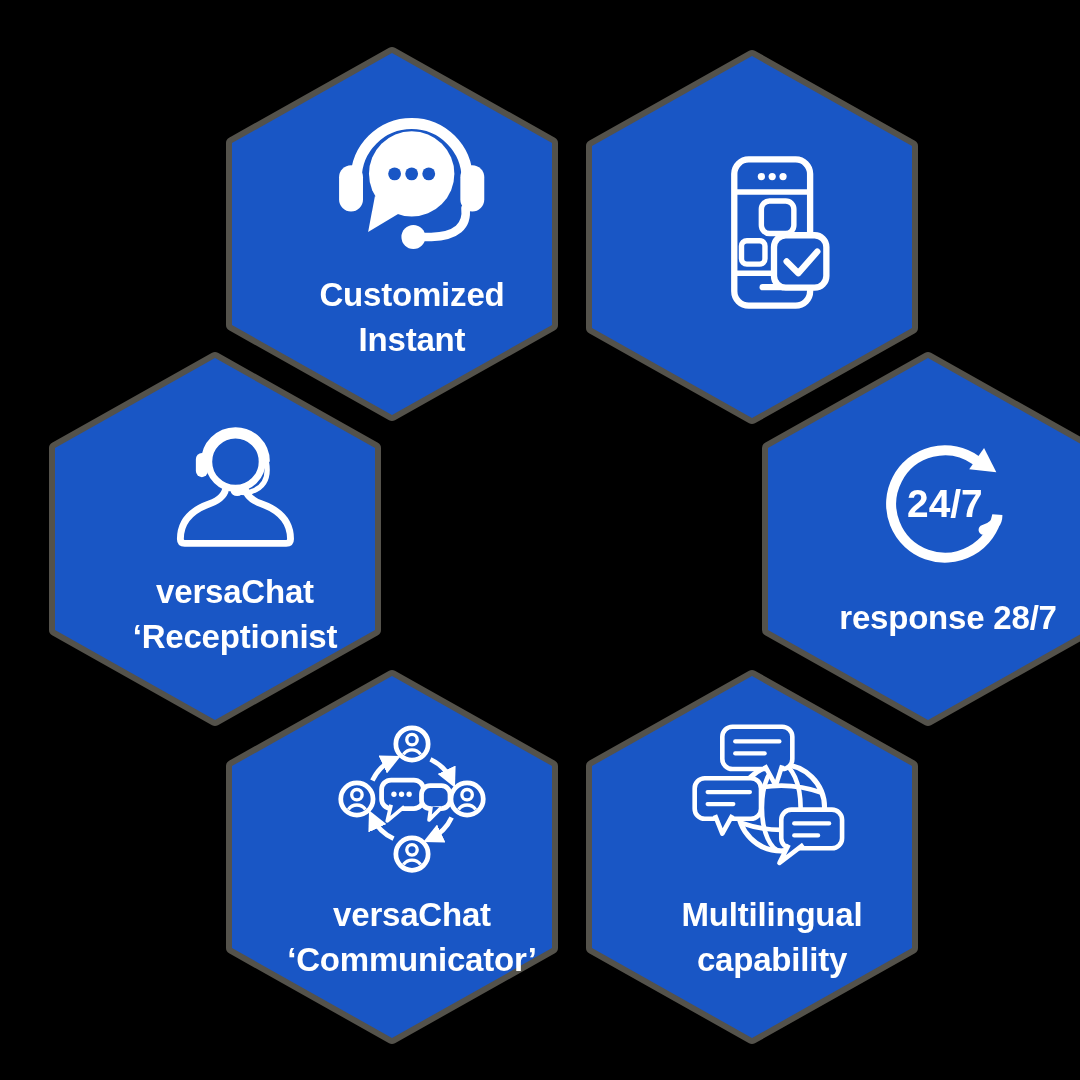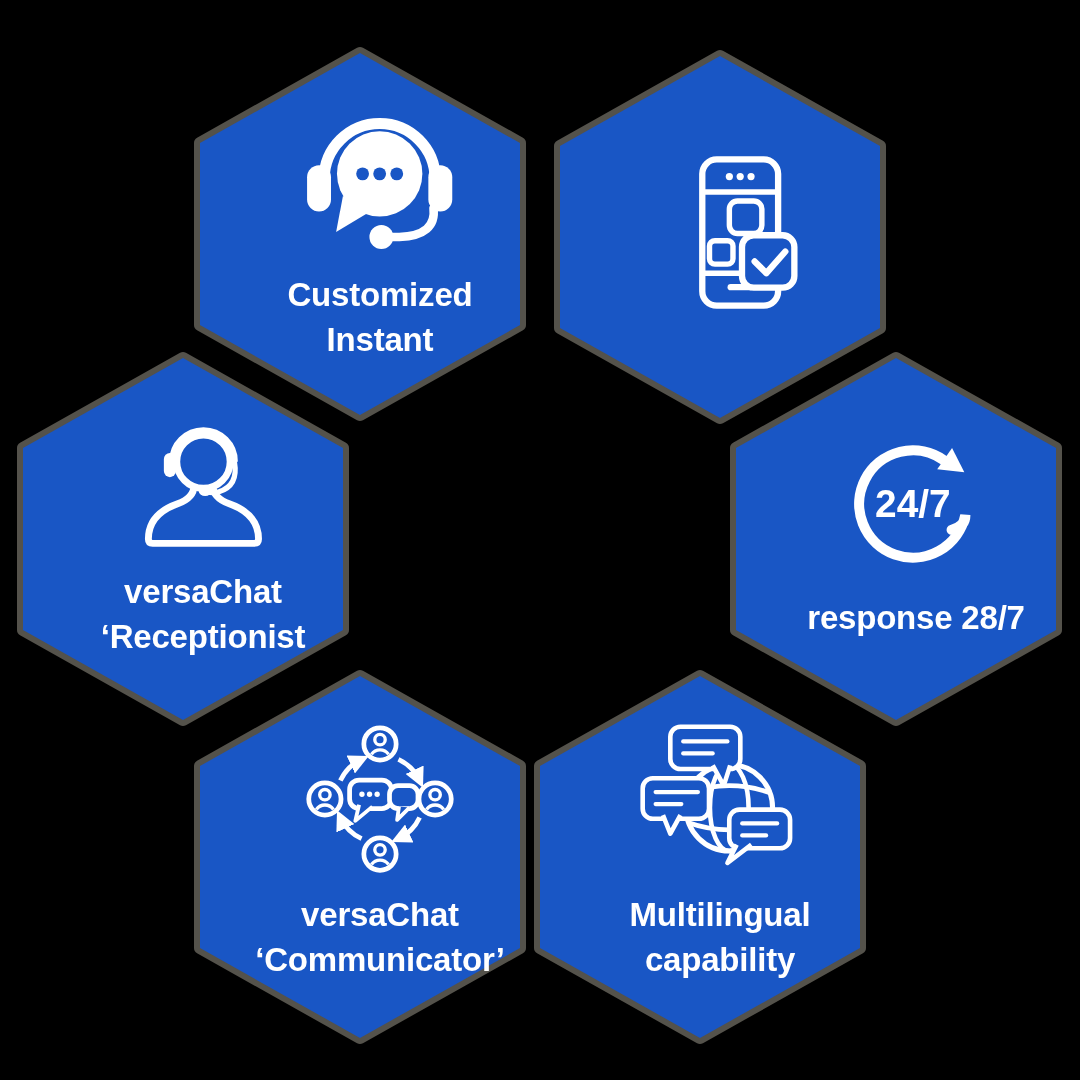--- a/index.html
+++ b/index.html
@@ -2,21 +2,21 @@
 <html style="--background: #000000; --hex_fill: #1956C5; --hex_outline: #54524B; --icon_color: #FFFFFF; --text_color: #FFFFFF;"><head>
 <meta charset="utf-8">
 <style>
   html,body{margin:0;padding:0;}
   body{
     width:1080px;height:1080px;
     background:var(--background,#000);
     position:relative;overflow:hidden;
     font-family:"Liberation Sans",sans-serif;
   }
-  .hex{position:absolute;width:360px;height:362px;}
+  .hex{position:absolute;width:360px;height:362px;margin-left:32px;}
   .hex .shape{position:absolute;left:0;top:0;width:320px;height:362px;overflow:visible;}
   .hex-poly{
     fill:var(--hex_fill);
     stroke:var(--hex_outline);
     stroke-width:12px;
     paint-order:stroke;
     stroke-linejoin:round;
   }
   .content{
     position:absolute;left:8px;right:8px;top:38px;bottom:46px;
@@ -34,21 +34,21 @@
     line-height:1.36;
     text-align:center;
     letter-spacing:-0.2px;
     white-space:nowrap;
   }
   .h1{left:200px;top:53px;}
   .h2{left:560px;top:56px;}
   .h3{left:23px;top:358px;}
   .h4{left:736px;top:358px;}
   .h5{left:200px;top:676px;}
-  .h6{left:540px;top:676px;}
+  .h6{left:560px;top:676px;}
   .icon-text{
     fill:var(--icon_color);
     font-family:"Liberation Sans",sans-serif;
     font-weight:700;font-size:42px;
   }
 </style>
 </head>
 <body>
 
 <div class="hex h1">

